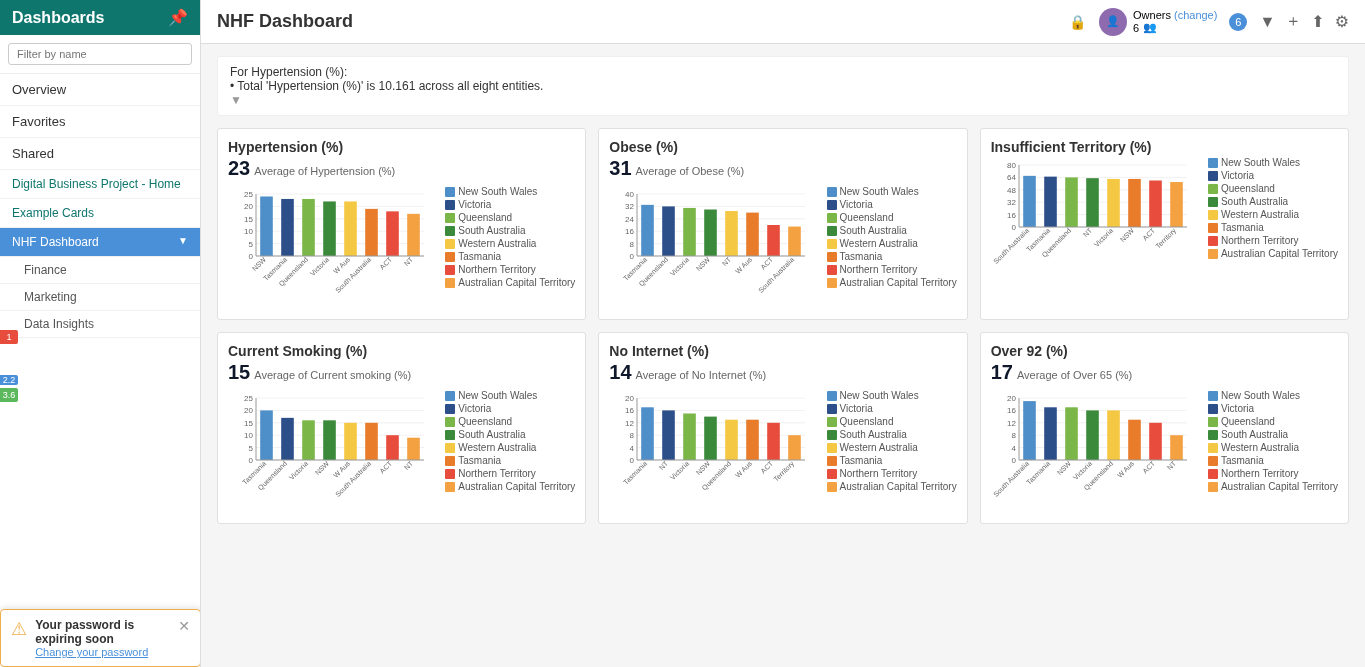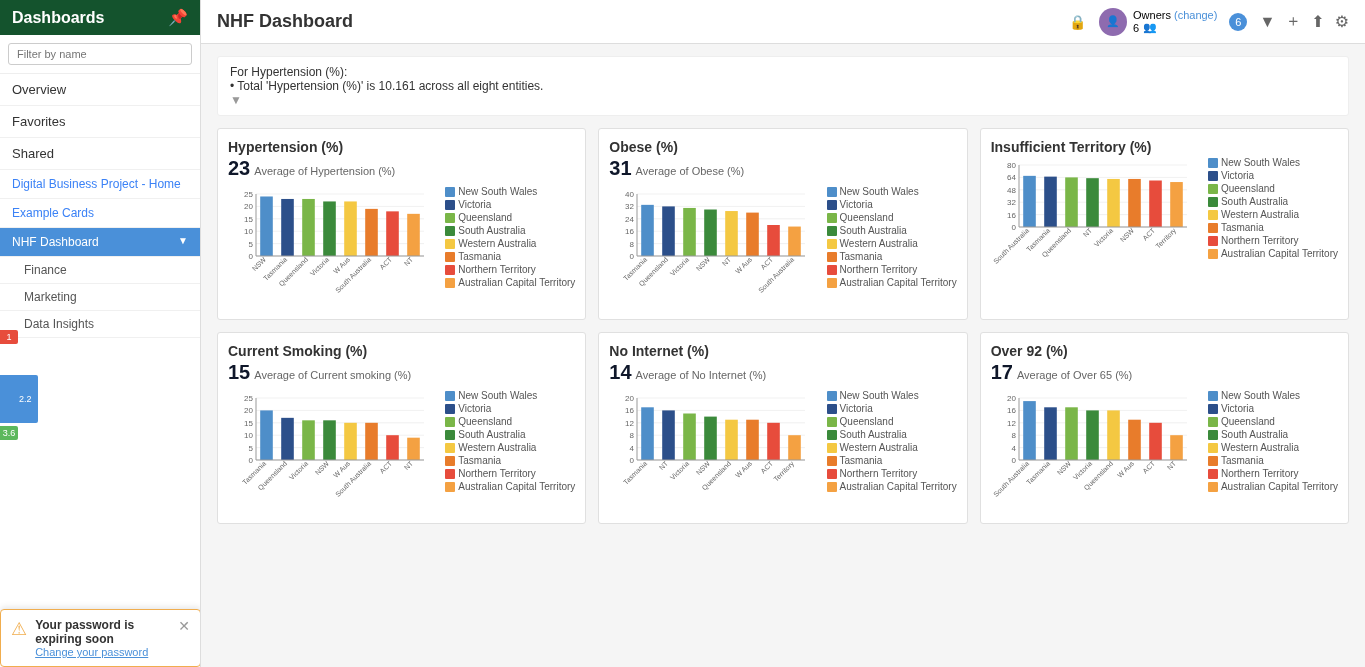--- a/index.html
+++ b/index.html
@@ -11,21 +11,21 @@
       min-width: 201px;
       background: #fff;
       border-right: 1px solid #ddd;
       display: flex;
       flex-direction: column;
       height: 667px;
       overflow: hidden;
       position: relative;
     }
     .sidebar-header {
-      background: #14532d;
+      background: #0f766e;
       color: #fff;
       padding: 8px 12px;
       font-size: 16px;
       font-weight: bold;
       display: flex;
       align-items: center;
       justify-content: space-between;
     }
     .sidebar-search {
       padding: 8px;
@@ -42,21 +42,21 @@
     .sidebar-nav-item {
       padding: 8px 12px;
       cursor: pointer;
       color: #333;
       font-size: 13px;
       border-bottom: 1px solid #f0f0f0;
     }
     .sidebar-group-item {
       padding: 7px 12px;
       cursor: pointer;
-      color: #3b82f6;
+      color: #0f766e;
       font-size: 12px;
       border-bottom: 1px solid #f0f0f0;
     }
     .sidebar-group-item.active {
       background: #4a90d9;
       color: #fff;
     }
     .sidebar-sub-item {
       padding: 6px 24px;
       cursor: pointer;
@@ -164,21 +164,21 @@
       <span>NHF Dashboard</span>
       <span style="float:right; font-size:10px;">▼</span>
     </div>
     <div class="sidebar-sub-item">Finance</div>
     <div class="sidebar-sub-item">Marketing</div>
     <div class="sidebar-sub-item">Data Insights</div>
   </div>
 
   <div style="position:absolute; left:0; top:330px; display:flex; flex-direction:column; gap:1px;">
     <div style="width:18px; background:#e74c3c; color:#fff; font-size:9px; padding:2px; text-align:center; border-radius:0 2px 2px 0;">1</div>
-    <div style="width:18px; background:#4a90d9; color:#fff; font-size:9px; padding:19px; text-align:center; border-radius:0 2px 2px 0; margin-top:30px;">2.2</div>
+    <div style="width:18px; background:#4a90d9; color:#fff; font-size:9px; padding:0; text-align:center; border-radius:0 2px 2px 0; margin-top:30px;">2.2</div>
     <div style="width:18px; background:#5cb85c; color:#fff; font-size:9px; padding:2px; text-align:center; border-radius:0 2px 2px 0; margin-top:2px;">3.6</div>
   </div>
 
   <div class="password-warning">
     <span class="warning-icon">⚠</span>
     <div class="warning-text">
       <strong>Your password is expiring soon</strong>
       <a>Change your password</a>
     </div>
     <span class="warning-close">✕</span>

